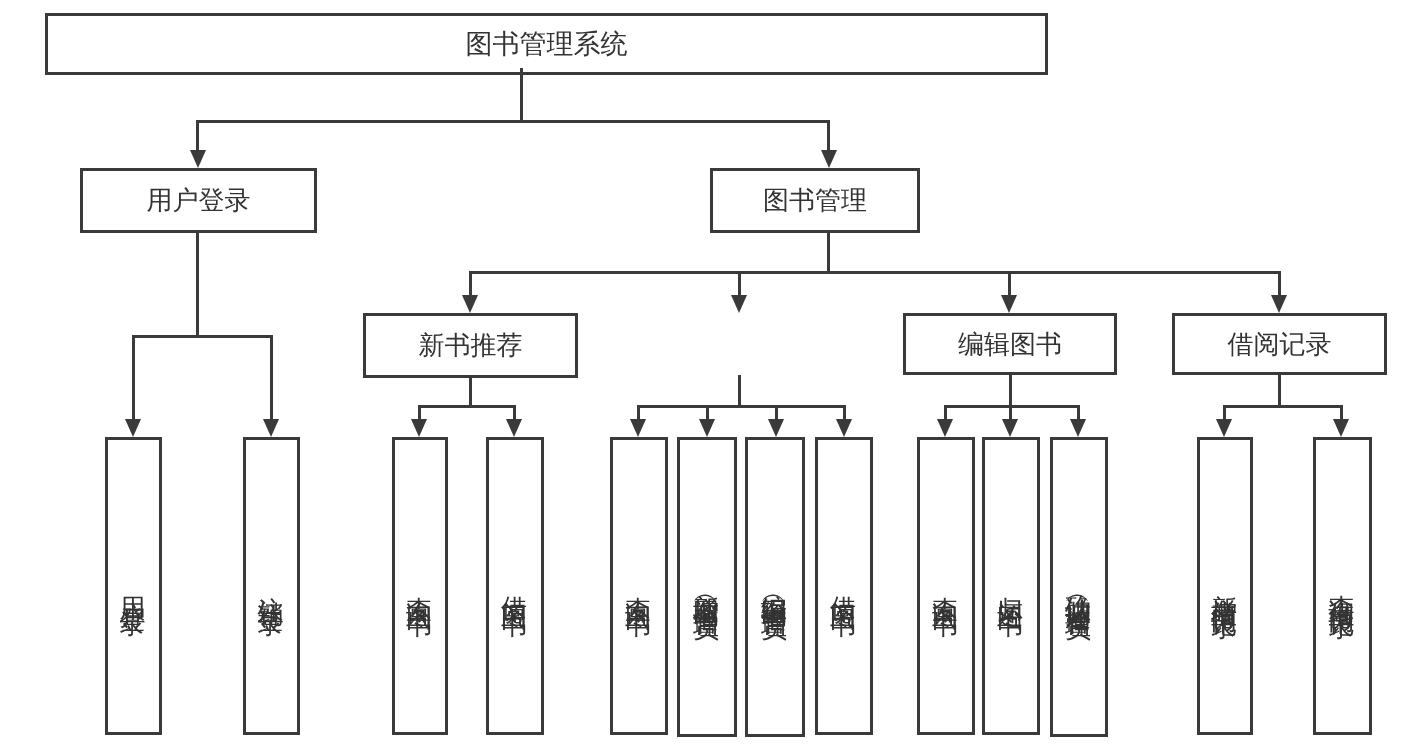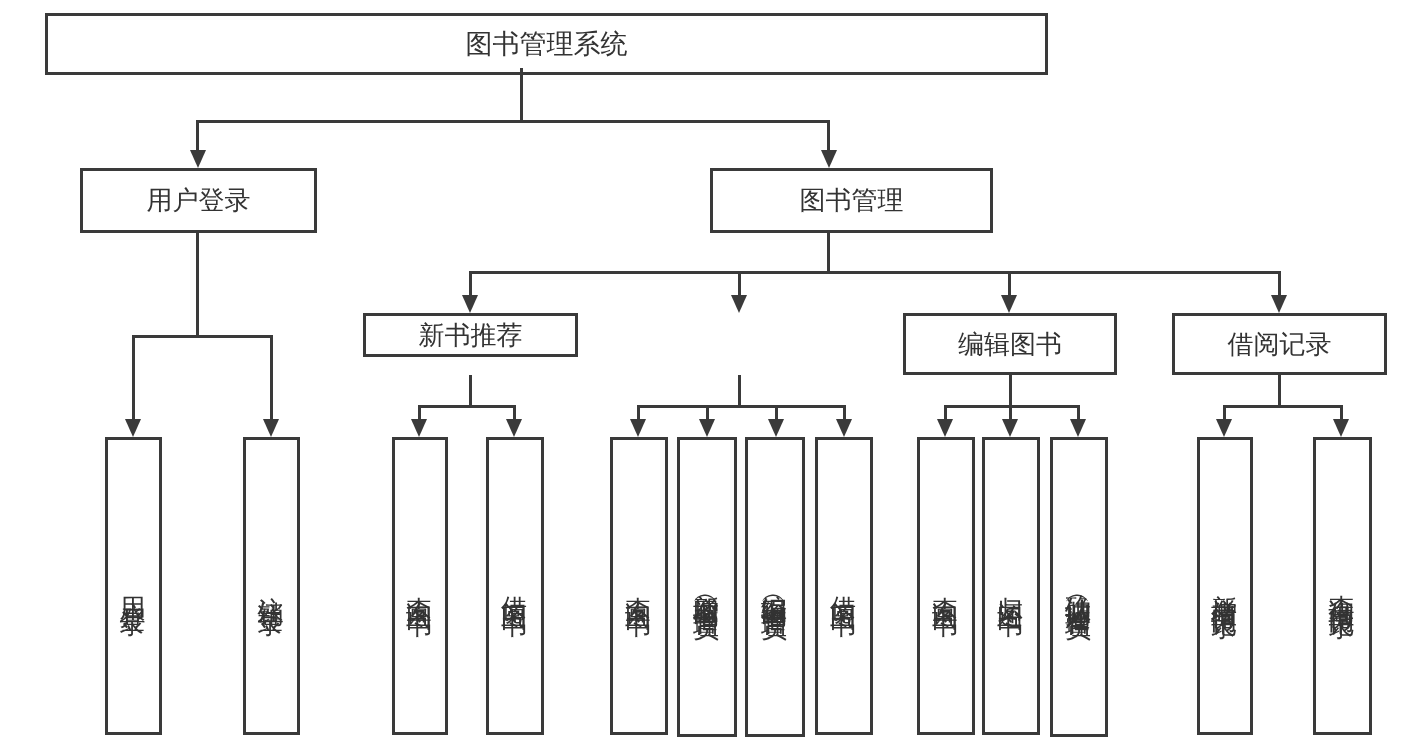--- a/index.html
+++ b/index.html
@@ -39,41 +39,41 @@
   <div class="node" style="left:21px; top:13px; width:1003px; height:62px; font-size:27px;margin-left:24px;">图书管理系统</div>
 
   <div class="vline" style="left:520px; top:68px;  height:54px;"></div>
   <div class="hline" style="left:197px; top:120px; width:633px;"></div>
   <div class="vline" style="left:196px; top:120px; height:33px;"></div>
   <div class="vline" style="left:827px; top:120px; height:33px;"></div>
   <div class="arr" style="left:190px; top:150px;"></div>
   <div class="arr" style="left:821px; top:150px;"></div>
 
   <div class="node" style="left:80px;  top:168px; width:237px; height:65px;">用户登录</div>
-  <div class="node" style="left:710px; top:168px; width:283px; height:65px;">图书管理</div>
+  <div class="node" style="left:710px; top:168px; width:210px; height:65px;">图书管理</div>
 
   <div class="vline" style="left:196px; top:233px; height:104px;"></div>
   <div class="hline" style="left:132px; top:335px; width:141px;"></div>
   <div class="vline" style="left:132px; top:335px; height:86px;"></div>
   <div class="vline" style="left:270px; top:335px; height:86px;"></div>
   <div class="arr" style="left:125px; top:419px;"></div>
   <div class="arr" style="left:263px; top:419px;"></div>
 
   <div class="vline" style="left:827px; top:233px; height:40px;"></div>
   <div class="hline" style="left:469px; top:271px; width:811px;"></div>
   <div class="vline" style="left:469px;  top:271px; height:27px;"></div>
   <div class="vline" style="left:738px;  top:271px; height:27px;"></div>
   <div class="vline" style="left:1008px; top:271px; height:27px;"></div>
   <div class="vline" style="left:1278px; top:271px; height:27px;"></div>
   <div class="arr" style="left:462px;  top:295px;"></div>
   <div class="arr" style="left:731px;  top:295px;"></div>
   <div class="arr" style="left:1001px; top:295px;"></div>
   <div class="arr" style="left:1271px; top:295px;"></div>
 
-  <div class="node" style="left:363px;  top:313px; width:215px; height:44px;">新书推荐</div>
+  <div class="node" style="left:363px;  top:313px; width:215px; height:65px;">新书推荐</div>
   <div class="node" style="left:903px;  top:313px; width:214px; height:62px;">编辑图书</div>
   <div class="node" style="left:1172px; top:313px; width:215px; height:62px;font-family:Liberation Mono, monospace;">借阅记录</div>
 
   <div class="vline" style="left:469px; top:375px; height:32px;"></div>
   <div class="hline" style="left:418px; top:405px; width:98px;"></div>
   <div class="vline" style="left:418px; top:405px; height:17px;"></div>
   <div class="vline" style="left:513px; top:405px; height:17px;"></div>
   <div class="arr" style="left:411px; top:419px;"></div>
   <div class="arr" style="left:506px; top:419px;"></div>
 

